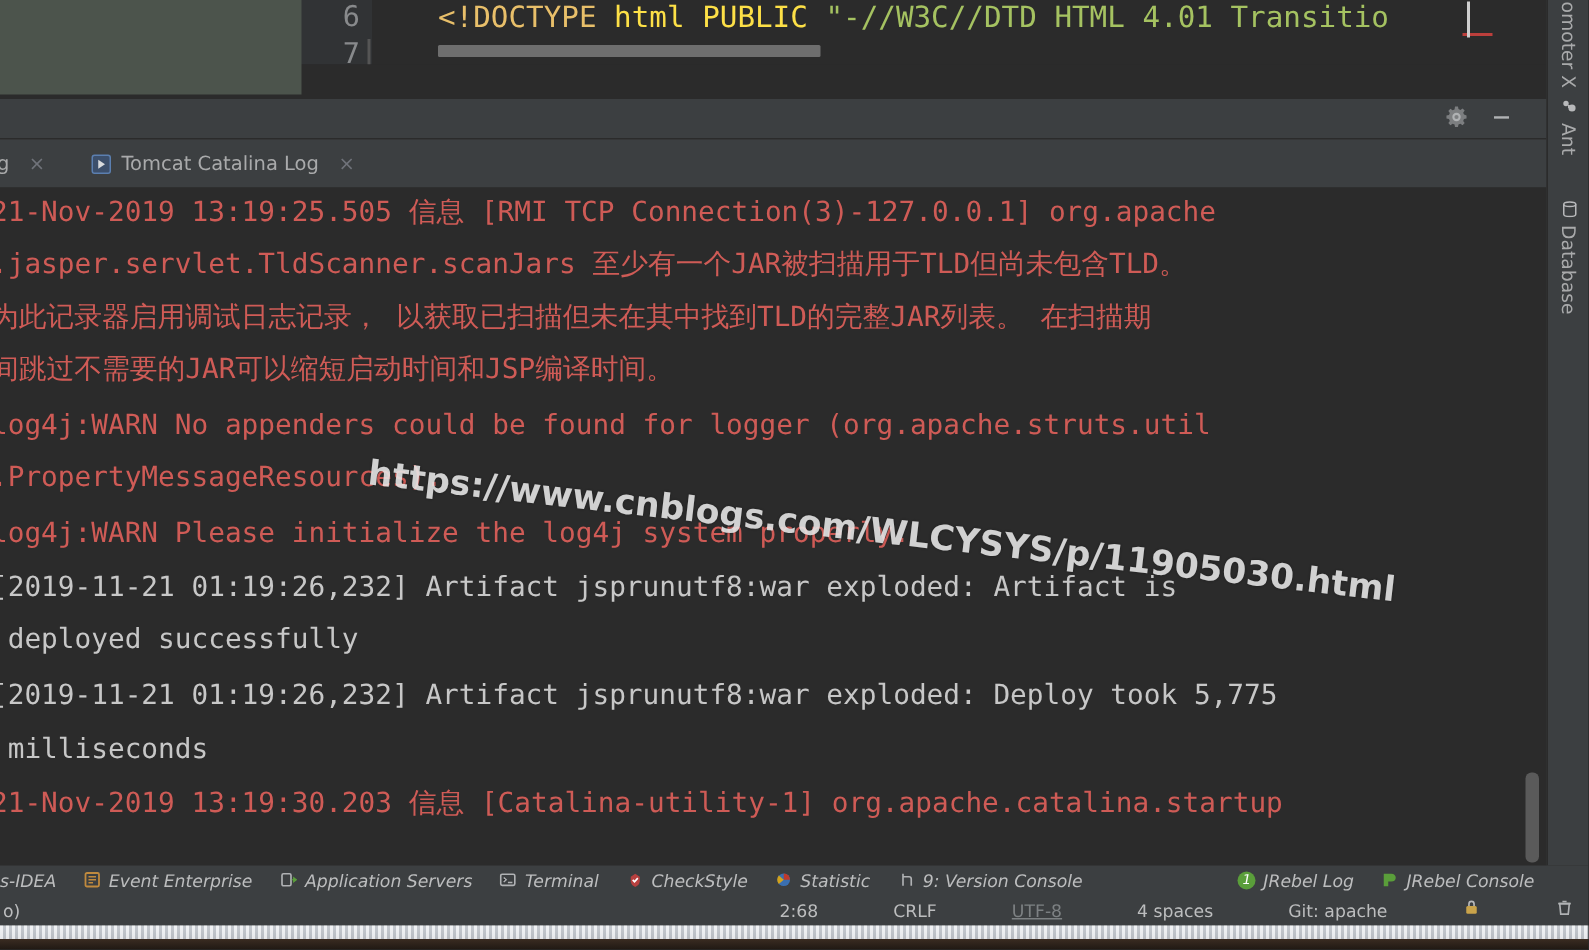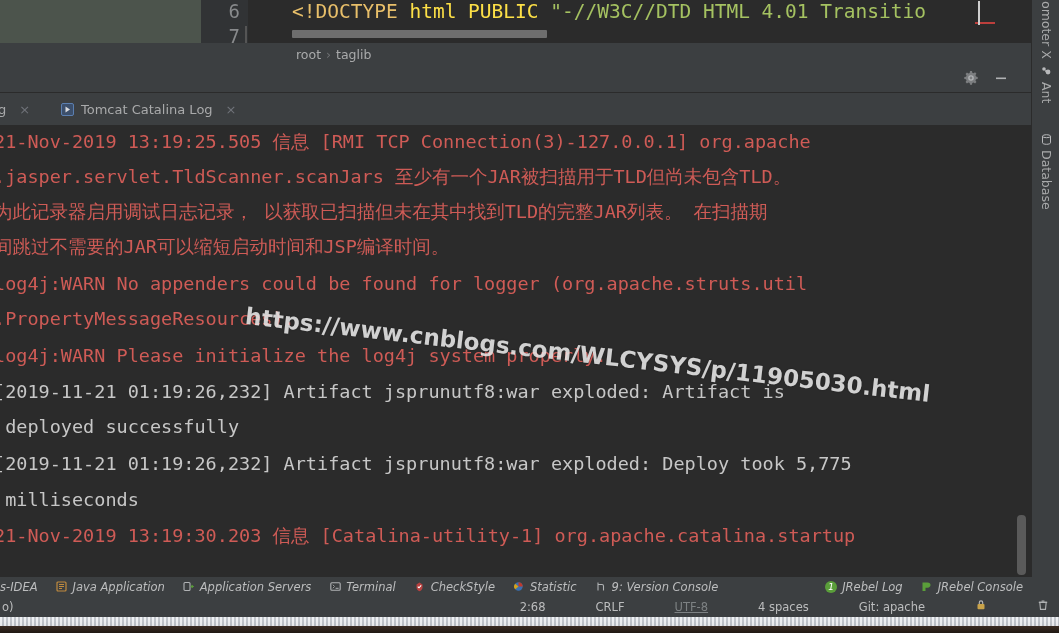--- a/index.html
+++ b/index.html
@@ -226,25 +226,20 @@
     <div class="code-line"><span class="tok-tag">&lt;!DOCTYPE</span><span class="tok-plain"> html PUBLIC </span><span class="tok-str">"-//W3C//DTD HTML 4.01 Transitio</span></div>
 
     <div class="code-line2">  </div>
     <div class="h-scroll"></div>
     <div class="typo-underline"></div>
     <div class="caret"></div>
   </div>
 
   <div class="green-panel"></div>
 
-  <div class="breadcrumb-bar">
-    <div class="breadcrumb">
-      <span>root</span><span class="sep">›</span><span>taglib</span>
-    </div>
-  </div>
   <div class="panel-gap"></div>
 
   <div class="tw-header">
     <div class="tw-actions">
       <span class="icon-btn" title="Settings">
         <svg width="16" height="16" viewBox="0 0 16 16">
           <path fill="#b0b2b4" d="M8 5.2a2.8 2.8 0 100 5.6 2.8 2.8 0 000-5.6zm0 4.2a1.4 1.4 0 110-2.8 1.4 1.4 0 010 2.8z"></path>
           <path fill="#b0b2b4" d="M7 1h2l.3 1.7 1.3.55 1.45-1 1.4 1.4-1 1.45.55 1.3L14.7 7v2l-1.7.3-.55 1.3 1 1.45-1.4 1.4-1.45-1-1.3.55L9 14.7H7l-.3-1.7-1.3-.55-1.45 1-1.4-1.4 1-1.45L2.99 9.3 1.3 9V7l1.7-.3.55-1.3-1-1.45 1.4-1.4 1.45 1 1.3-.55z" opacity=".55"></path>
         </svg>
       </span>
@@ -319,21 +314,21 @@
     <div class="bb-item" style="padding-left:0">
       <span>s-IDEA</span>
     </div>
     <div class="bb-item">
       <span class="bi">
         <svg width="11" height="11" viewBox="0 0 11 11">
             <rect x="1" y="1" width="9" height="9" rx="1" fill="none" stroke="#c08a3e" stroke-width="1.2"></rect>
             <path d="M3 3.5h5M3 5.5h5M3 7.5h3" stroke="#c08a3e" stroke-width="1"></path>
           </svg>
       </span>
-      <span>Java Application</span>
+      <span>Event Enterprise</span>
     </div>
     <div class="bb-item">
       <span class="bi">
         <svg width="11" height="11" viewBox="0 0 11 11">
             <rect x="1" y="1.5" width="6" height="8" rx="1" fill="none" stroke="#b0b2b4" stroke-width="1.1"></rect>
             <path d="M7.5 5.5l3 0M8.8 4.2l1.7 1.3-1.7 1.3z" fill="#5a9e3a" stroke="#5a9e3a" stroke-width=".8"></path>
           </svg>
       </span>
       <span>Application Servers</span>
     </div>

